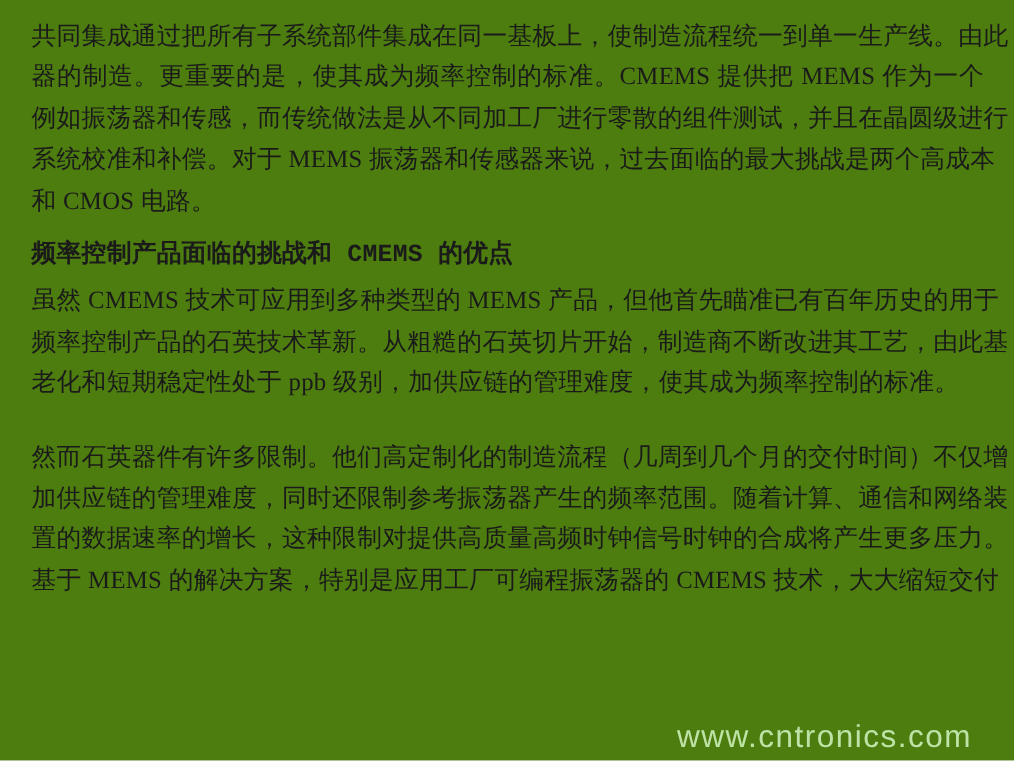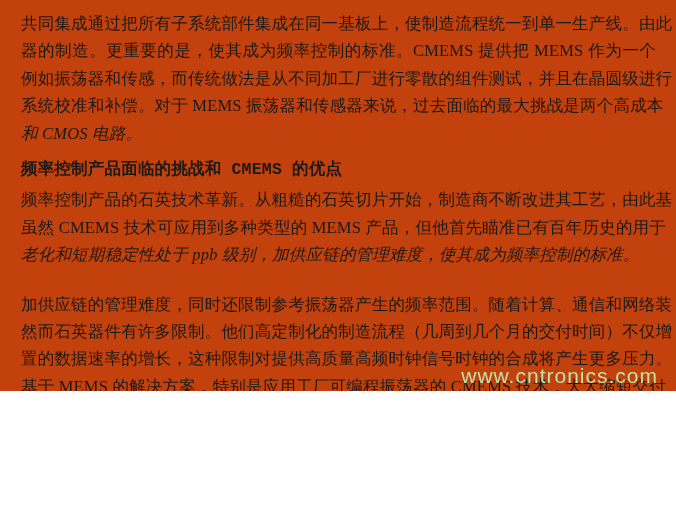--- a/index.html
+++ b/index.html
@@ -3,55 +3,54 @@
 <meta charset="utf-8">
 <style>
   html, body {
     margin: 0;
     padding: 0;
     background: #ffffff;
   }
   .page {
     position: relative;
     width: 676px;
-    height: 391px;
+    height: 507px;
     box-sizing: border-box;
     padding: 10px 20px 0 21px;
-    background: #c2410c;
+    background: #4d7c0f;
     overflow: hidden;
     font-family: "Liberation Serif", "DejaVu Serif", serif;
     color: #1a1a1a;
   }
   .para .line {
     font-size: 16.5px;
     line-height: 27.4px;
     letter-spacing: 0.2px;
     text-align: justify;
     text-align-last: justify;
     white-space: nowrap;
   }
   .para .line.last {
     text-align-last: left;
     white-space: normal;
-    font-style: italic;
   }
   .heading {
     margin: 9px 0 3px 0;
     font-size: 16.5px;
     line-height: 27.4px;
     font-weight: bold;
     letter-spacing: 0.2px;
     font-family: Liberation Mono, monospace;
   }
   .para.p3 {
     margin-top: 22px;
   }
   .watermark {
     position: absolute;
-    right: 18px;
+    right: 28px;
     bottom: 3px;
     font-family: "Liberation Sans", "DejaVu Sans", sans-serif;
     font-size: 21px;
     letter-spacing: 1px;
     color: #bfe3a6;
   }
 </style>
 </head>
 <body>
 
@@ -61,28 +60,28 @@
     <div class="line">共同集成通过把所有子系统部件集成在同一基板上，使制造流程统一到单一生产线。由此</div>
     <div class="line">器的制造。更重要的是，使其成为频率控制的标准。CMEMS 提供把 MEMS 作为一个</div>
     <div class="line">例如振荡器和传感，而传统做法是从不同加工厂进行零散的组件测试，并且在晶圆级进行</div>
     <div class="line">系统校准和补偿。对于 MEMS 振荡器和传感器来说，过去面临的最大挑战是两个高成本</div>
     <div class="line last">和 CMOS 电路。</div>
   </div>
 
   <div class="heading">频率控制产品面临的挑战和 CMEMS 的优点</div>
 
   <div class="para p2">
+    <div class="line">虽然 CMEMS 技术可应用到多种类型的 MEMS 产品，但他首先瞄准已有百年历史的用于</div>
     <div class="line">频率控制产品的石英技术革新。从粗糙的石英切片开始，制造商不断改进其工艺，由此基</div>
-    <div class="line">虽然 CMEMS 技术可应用到多种类型的 MEMS 产品，但他首先瞄准已有百年历史的用于</div>
     <div class="line last">老化和短期稳定性处于 ppb 级别，加供应链的管理难度，使其成为频率控制的标准。</div>
   </div>
 
   <div class="para p3">
+    <div class="line">然而石英器件有许多限制。他们高定制化的制造流程（几周到几个月的交付时间）不仅增</div>
     <div class="line">加供应链的管理难度，同时还限制参考振荡器产生的频率范围。随着计算、通信和网络装</div>
-    <div class="line">然而石英器件有许多限制。他们高定制化的制造流程（几周到几个月的交付时间）不仅增</div>
     <div class="line">置的数据速率的增长，这种限制对提供高质量高频时钟信号时钟的合成将产生更多压力。</div>
     <div class="line">基于 MEMS 的解决方案，特别是应用工厂可编程振荡器的 CMEMS 技术，大大缩短交付</div>
 
   </div>
 
   <div class="watermark">www.cntronics.com</div>
 
 </div>
 
 </body></html>

